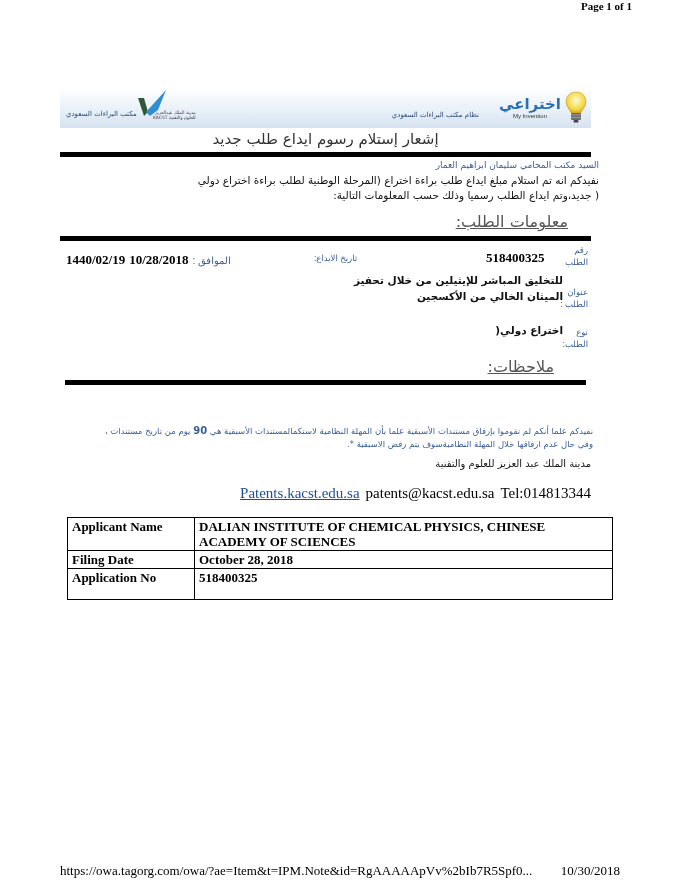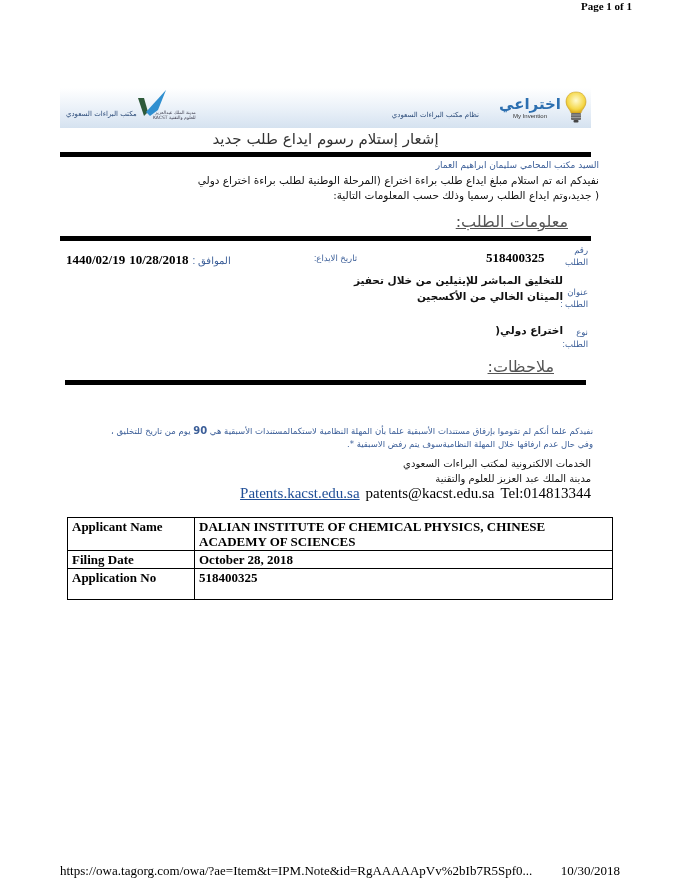--- a/index.html
+++ b/index.html
@@ -118,26 +118,25 @@
   <div>الطلب:</div>
 </div>
 <div class="abs ar-bold rtl" style="right:117px; top:322px;">
   <div>اختراع دولي(</div>
 </div>
 
 <div class="abs section-h rtl" style="right:126px; top:357px;">ملاحظات:</div>
 <div class="abs rule" style="left:65px; width:521px; top:380px;"></div>
 
 <div class="abs note rtl">
-  <div><span>نفيدكم علما أنكم لم تقوموا بإرفاق مستندات الأسبقية علما بأن المهلة النظامية لاستكمالمستندات الأسبقية هي </span><b>90</b><span> يوم من تاريخ للتخليق ،</span></div>
+  <div><span>نفيدكم علما أنكم لم تقوموا بإرفاق مستندات الأسبقية علما بأن المهلة النظامية لاستكمالمستندات الأسبقية هي </span><b>90</b><span> يوم من تاريخ مستندات ،</span></div>
   <div>وفي حال عدم ارفاقها خلال المهلة النظاميةسوف يتم رفض الاسبقية *.</div>
 </div>
 
 <div class="abs services rtl">
-  <div>الخدمات الالكترونية لمكتب البراءات السعودي</div>
   <div>مدينة الملك عبد العزيز للعلوم والتقنية</div>
 </div>
 <div class="abs contact">
   <a>Patents.kacst.edu.sa</a>
   <span>patents@kacst.edu.sa</span>
   <span>Tel:014813344</span>
 </div>
 
 <table class="info">
   <tbody>

